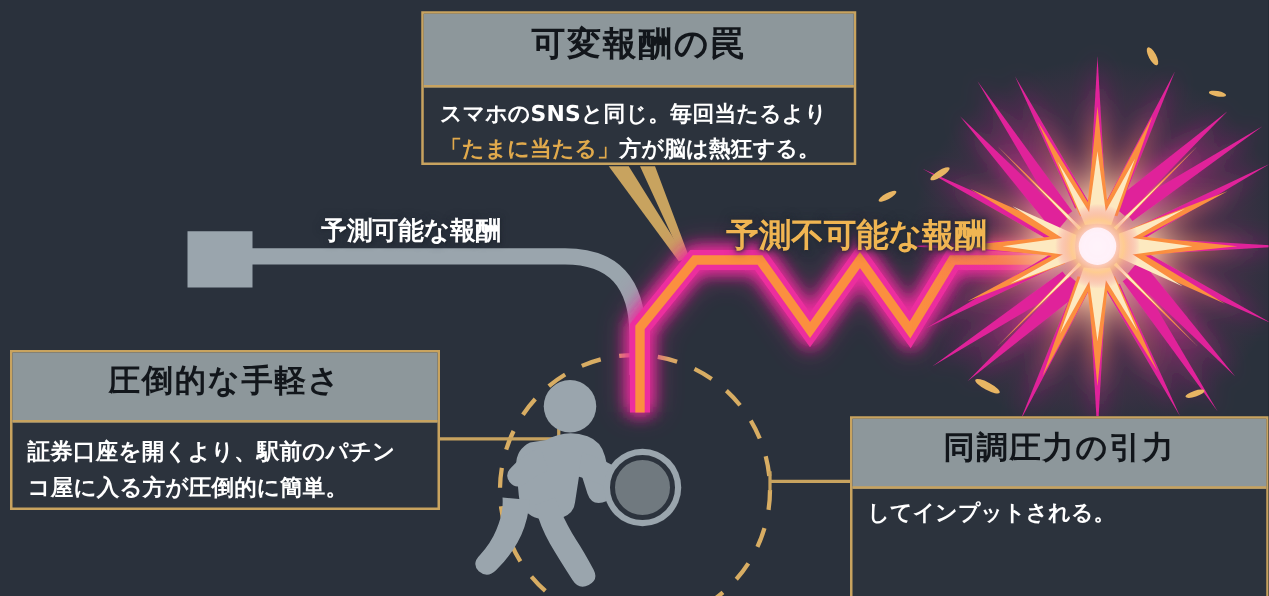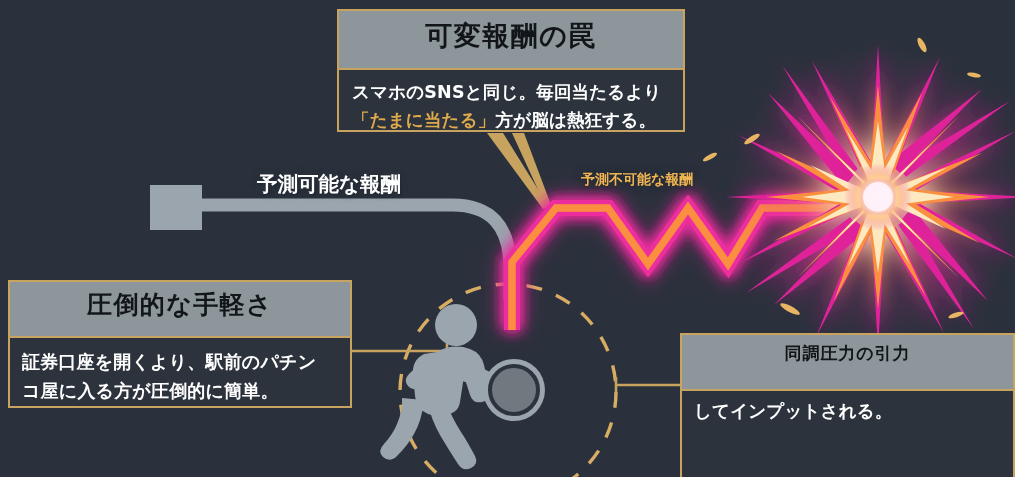--- a/index.html
+++ b/index.html
@@ -22,28 +22,28 @@
   #card-variable .card-head{height:46px;font-size:27px;padding-top:11px;}
   #card-variable .card-body{padding:9px 11px 0 13px;font-size:17.5px;line-height:1.58;}
 
   
   #card-ease{left:8px;top:280px;width:344px;height:128px;}
   #card-ease .card-head{height:44px;font-size:25px;padding-top:10px;}
   #card-ease .card-body{padding:9px 10px 0 12px;font-size:18px;line-height:1.62;}
 
   
   #card-peer{left:680px;top:333px;width:335px;height:146px;}
-  #card-peer .card-head{height:44px;font-size:17px;padding-top:10px;}
+  #card-peer .card-head{height:44px;font-size:25px;padding-top:10px;}
   #card-peer .card-body{padding:7px 10px 0 12px;font-size:17.5px;line-height:1.56;}
 
   
   .path-label{position:absolute;font-weight:bold;white-space:nowrap;}
   #label-predictable{left:257px;top:170px;font-size:20.5px;color:#ffffff;
       text-shadow:0 0 4px #2a313c,0 0 7px #2a313c,1px 1px 2px #1a1f27;}
-  #label-unpredictable{left:581px;top:171px;font-size:14px;color:#f0b552;
+  #label-unpredictable{left:581px;top:171px;font-size:26px;color:#f0b552;
       text-shadow:0 0 5px #2a313c,0 0 9px #2a313c,0 0 3px #1a1f27;}
 </style>
 </head>
 <body>
 
 <div id="stage">
 
   <svg id="bgsvg" viewBox="0 0 1015 477">
     <defs>
       <filter id="glowMag" x="-80%" y="-80%" width="260%" height="260%">

